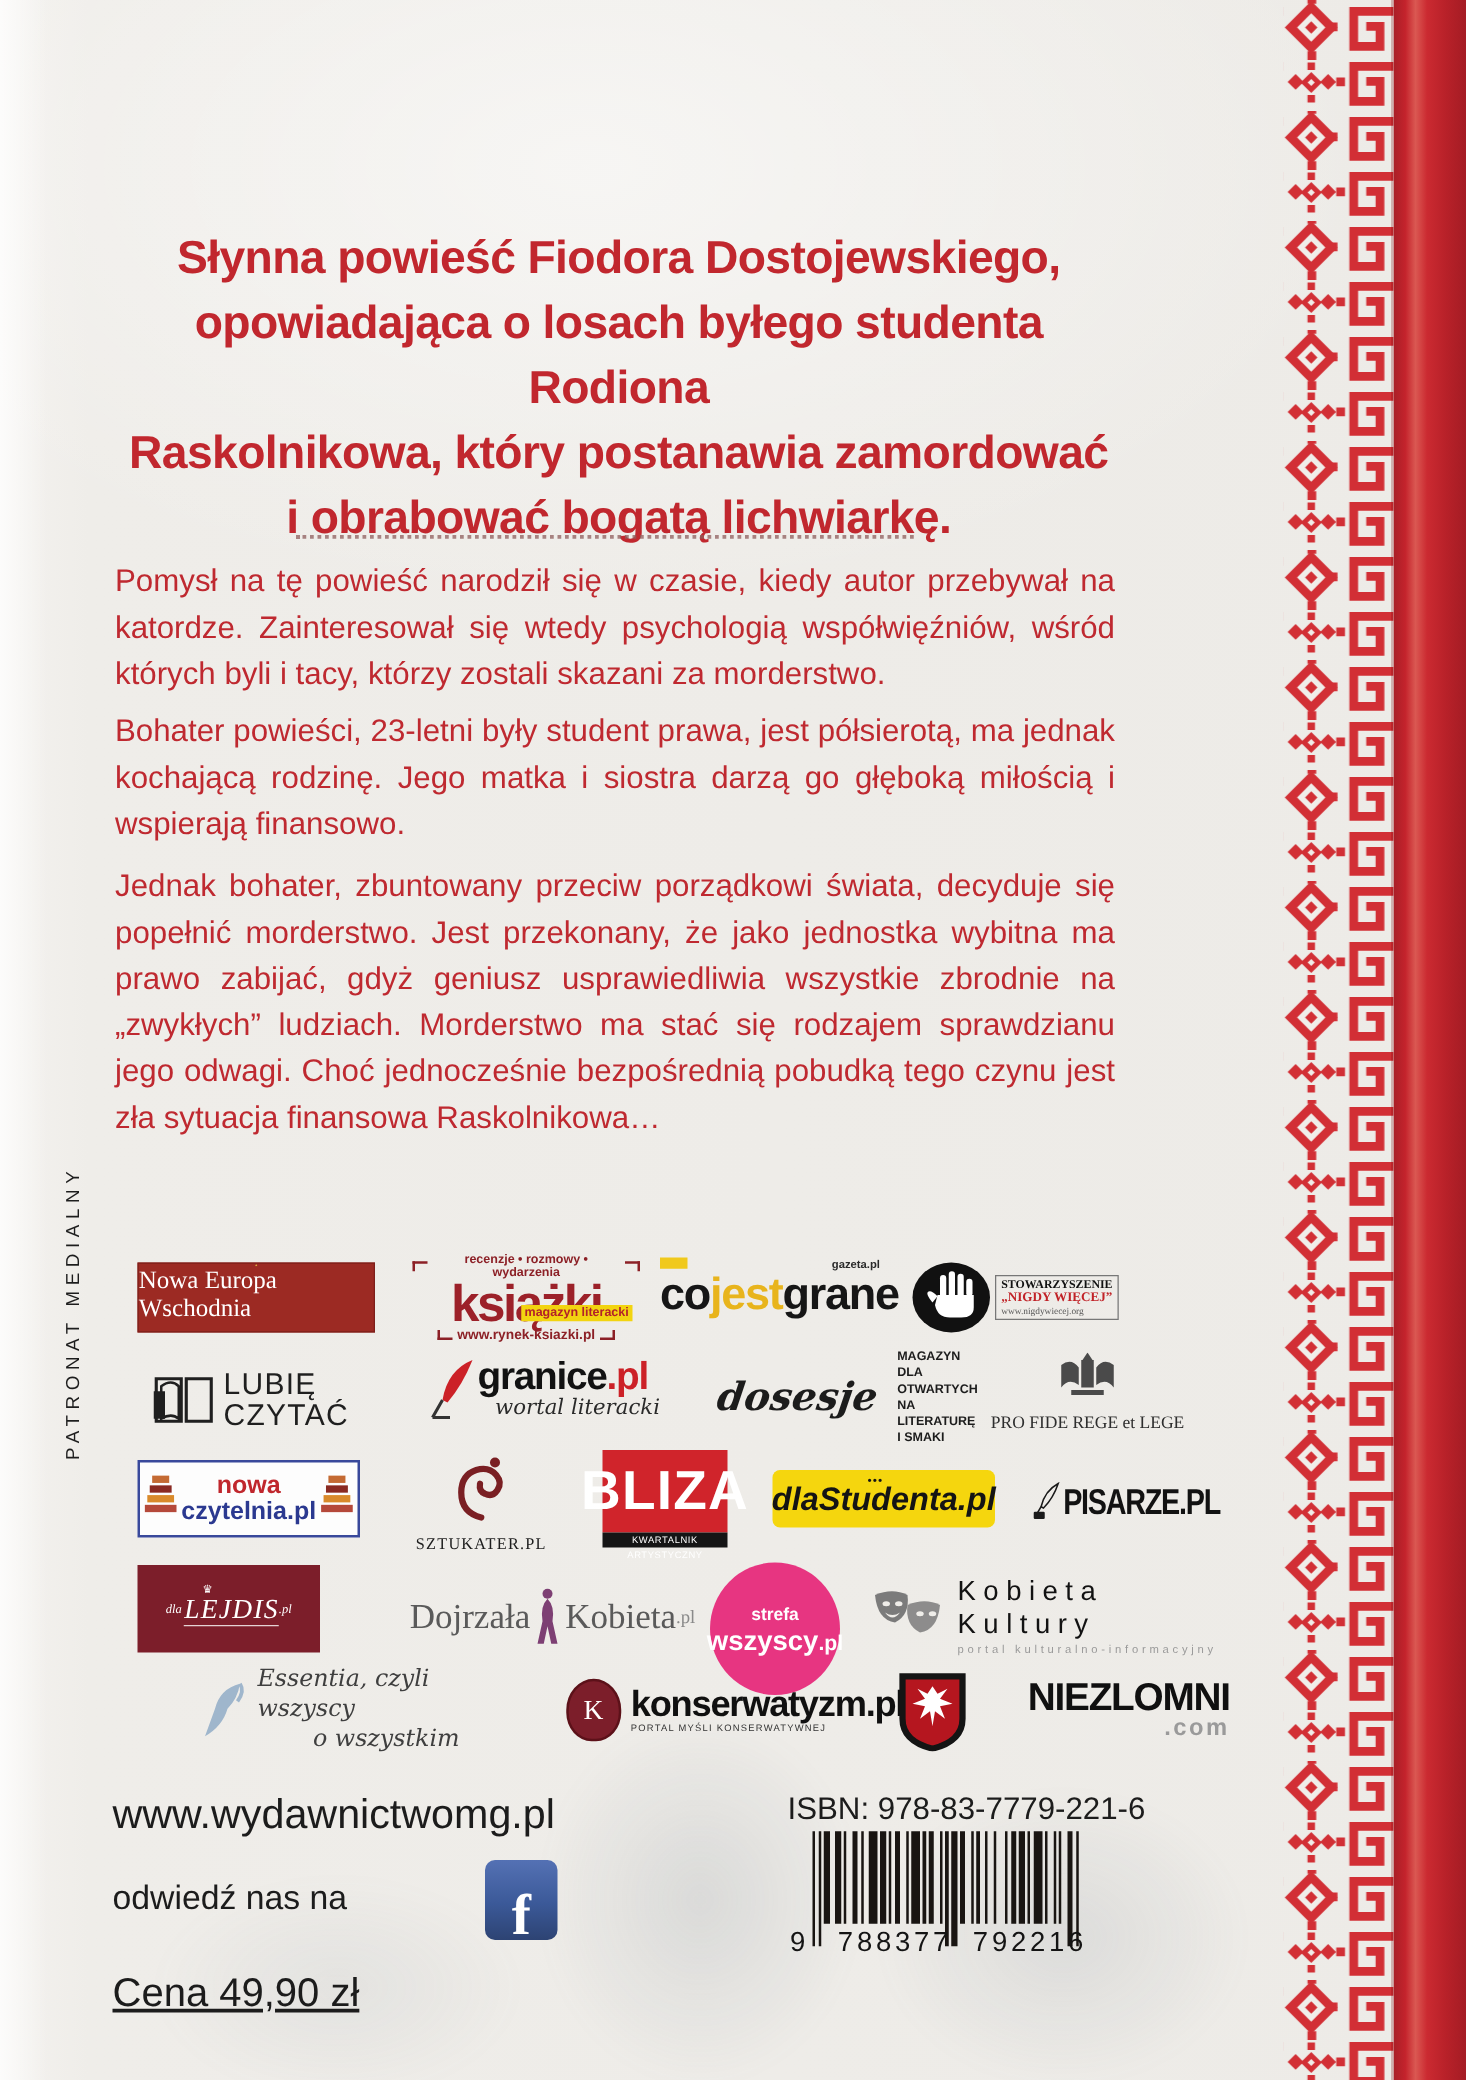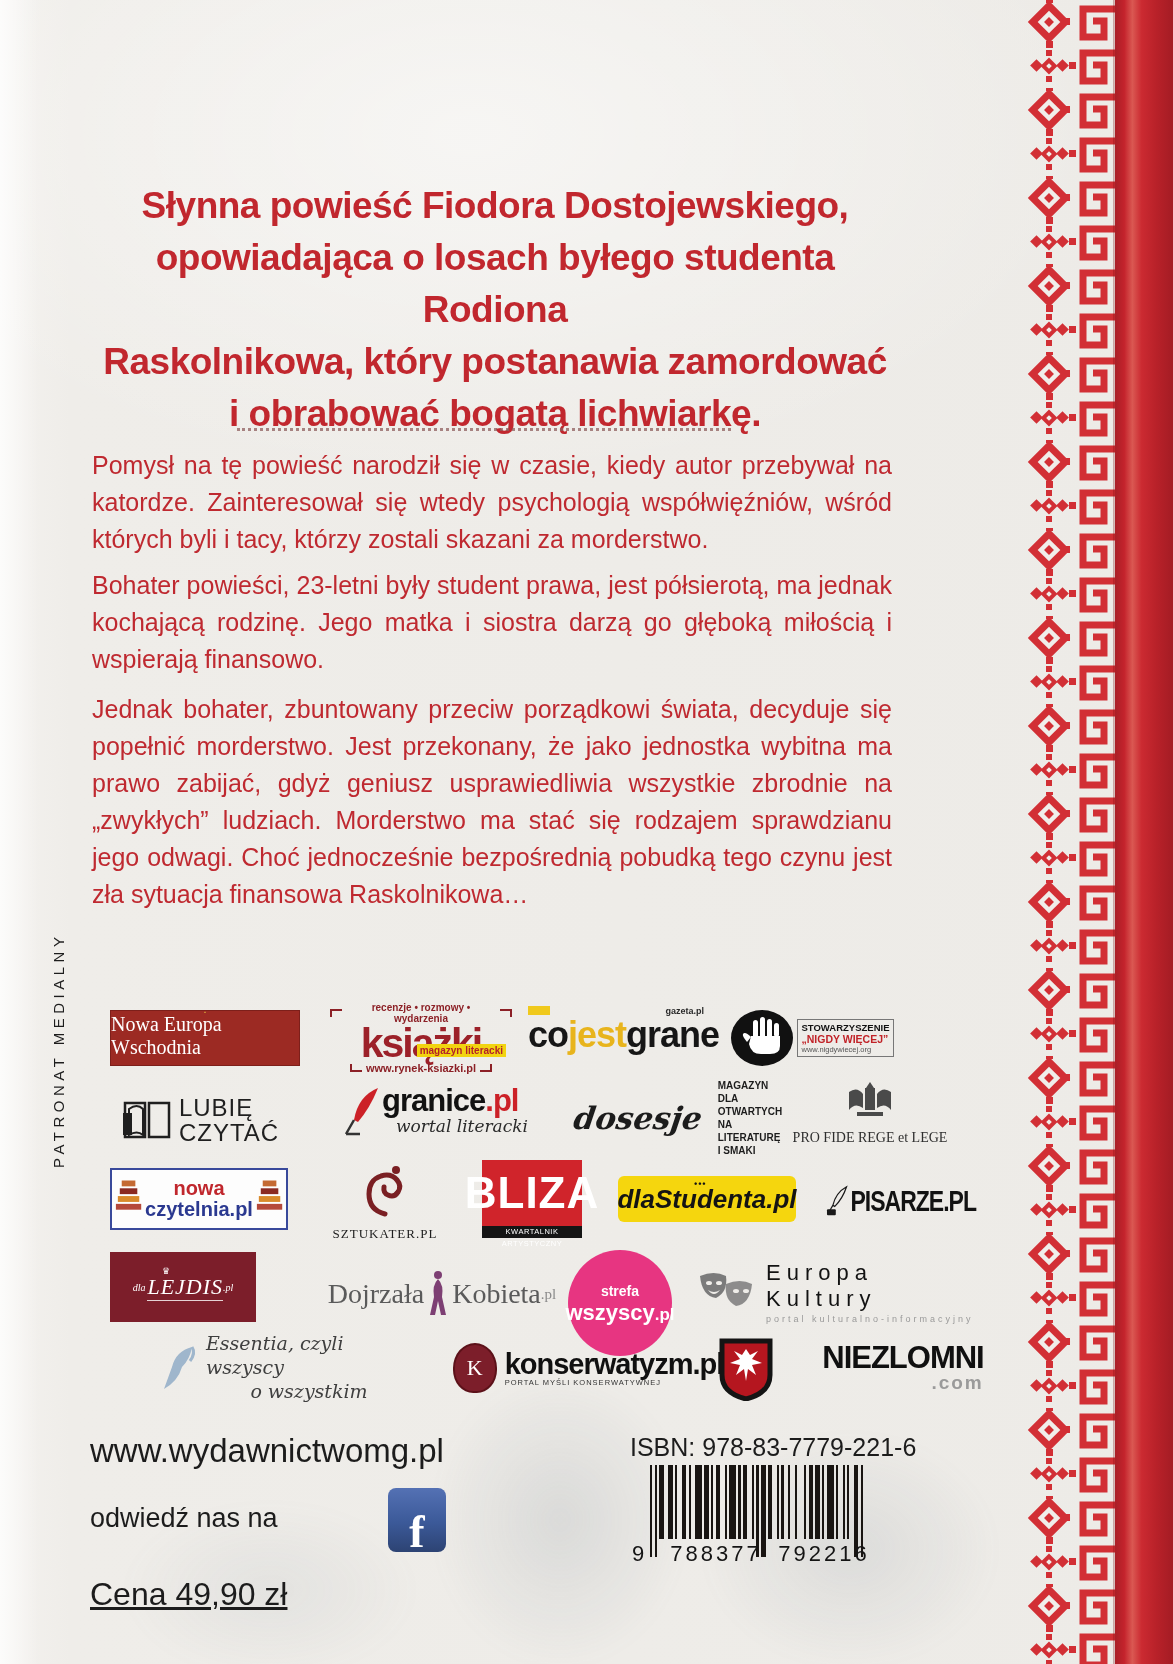--- a/index.html
+++ b/index.html
@@ -54,21 +54,21 @@
   .ksiazki .band{position:absolute;right:6px;top:42px;background:#f2d410;color:#b3212a;font-size:10px;font-weight:700;padding:1px 3px;}
   .ksiazki .url{font-size:11px;font-weight:700;color:#8c2026;display:flex;align-items:center;gap:4px;justify-content:center;}
   .ksiazki .url::before,.ksiazki .url::after{content:"";width:10px;border-bottom:2px solid #8c2026;height:6px;border-left:2px solid #8c2026;}
   .ksiazki .url::after{border-left:none;border-right:2px solid #8c2026;}
   .cjg{left:438px;top:14px;width:180px;height:50px;font-weight:700;font-size:36px;letter-spacing:-1px;color:#161616;}
   .cjg .chip{position:absolute;left:0;top:-8px;width:22px;height:9px;background:#f0c91c;}
   .cjg .small{position:absolute;right:4px;top:-8px;font-size:9px;font-weight:700;color:#2a2a2a;letter-spacing:0;}
   .cjg .jest{color:#e8b41c;}
   .nw{left:640px;top:8px;width:165px;height:60px;}
   .nw .oval{width:62px;height:56px;background:#111;border-radius:50%;position:relative;flex:none;}
-  .nw .txt{border:1px solid #777;padding:2px 4px;margin-left:4px;}
+  .nw .txt{border:1px solid #777;padding:2px 4px;margin-left:4px;font-family:Liberation Serif, serif;}
   .nw .l1{font-size:9.5px;font-weight:700;color:#111;}
   .nw .l2{font-size:10.5px;font-weight:700;color:#c12227;}
   .nw .l3{font-size:7.5px;color:#555;}
 
   
   .lubie{left:20px;top:92px;width:180px;height:56px;color:#1f1f1f;justify-content:center;}
   .lubie .t{font-size:24px;letter-spacing:1px;line-height:25px;}
   .granice{left:292px;top:86px;width:180px;height:60px;}
   .granice .main{font-size:31px;font-weight:700;color:#121212;letter-spacing:-1px;line-height:30px;}
   .granice .pl{color:#cc2127;}
@@ -323,21 +323,21 @@
         </g>
         <g fill="#efede9">
           <ellipse cx="13" cy="13" rx="3" ry="2"></ellipse>
             <ellipse cx="23" cy="13" rx="3" ry="2"></ellipse>
           <ellipse cx="40" cy="21" rx="3" ry="2"></ellipse>
             <ellipse cx="50" cy="21" rx="3" ry="2"></ellipse>
           <path d="M12 20 q6 4 12 0 q-6 8 -12 0 z"></path>
         </g>
       </svg>
       <div>
-        <div class="t1">Europa Kultury</div>
+        <div class="t1">Kobieta Kultury</div>
         <div class="t2">portal kulturalno-informacyjny</div>
       </div>
     </div>
 
     <div class="logo essentia ctr">
       <svg width="40" height="52" viewBox="0 0 40 52" style="margin-right:4px;flex:none;">
         <path d="M30 6 q-16 4-20 20 l-8 22 q14-8 18-22 q8-8 10-20 z" fill="#9fb6cc"></path>
         <path d="M30 6 q4 6-2 14" stroke="#9fb6cc" stroke-width="3" fill="none"></path>
       </svg>
       <div>

